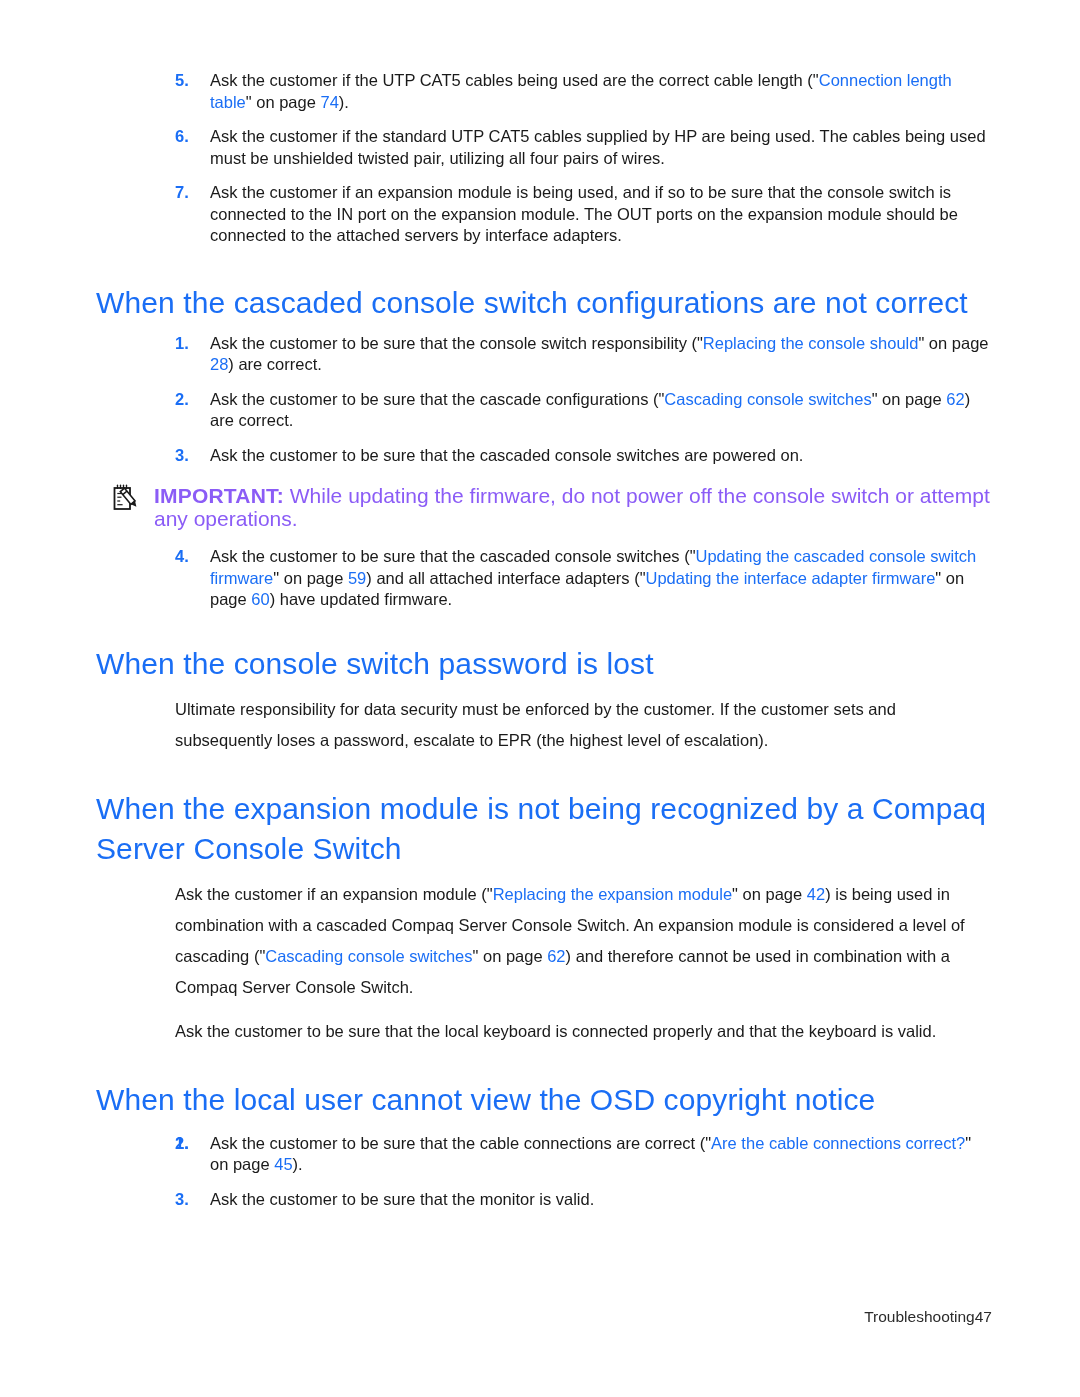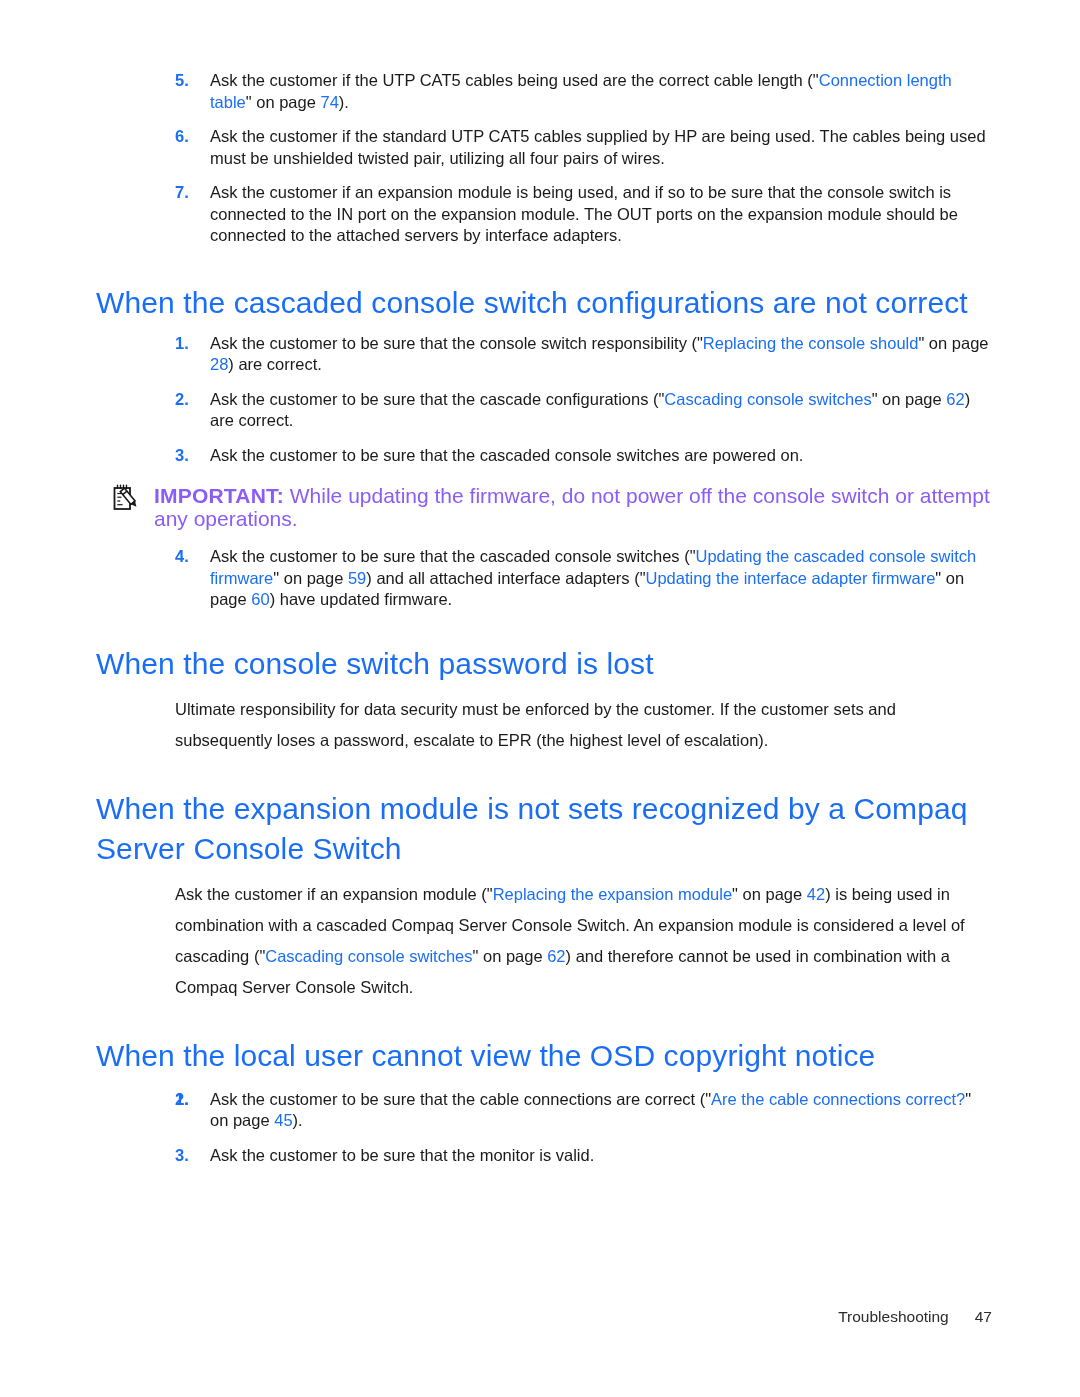--- a/index.html
+++ b/index.html
@@ -111,21 +111,21 @@
   
   .footer {
     position: absolute;
     left: 0;
     top: 1308px;
     width: 992px;
     text-align: right;
     font-size: 15.5px;
     color: #2b2b2b;
   }
-  .footer .fpage { margin-left: 26px; }
+  .footer .fpage { margin-left: 0; }
 </style>
 </head>
 <body>
 
 <div class="page">
   <div class="content">
 
     <ol class="steps">
       <li>
         <span class="num">5.</span><span>Ask the customer if the UTP CAT5 cables being used are the correct cable length ("</span><a class="lnk" href="#">Connection length table</a><span>" on page </span><span class="pg">74</span><span>).</span>
@@ -185,23 +185,24 @@
 
     <ol class="steps">
       <li>
         <span class="num">4.</span><span>Ask the customer to be sure that the cascaded console switches ("</span><a class="lnk" href="#">Updating the cascaded console switch firmware</a><span>" on page </span><span class="pg">59</span><span>) and all attached interface adapters ("</span><a class="lnk" href="#">Updating the interface adapter firmware</a><span>" on page </span><span class="pg">60</span><span>) have updated firmware.</span>
       </li>
     </ol>
 
     <h1 class="h1 sec-gap-2">When the console switch password is lost</h1>
     <p class="body">Ultimate responsibility for data security must be enforced by the customer. If the customer sets and subsequently loses a password, escalate to EPR (the highest level of escalation).</p>
 
-    <h1 class="h1 sec-gap-2">When the expansion module is not sets recognized by a Compaq Server Console Switch</h1>
+    <h1 class="h1 sec-gap-2">When the expansion module is not being recognized by a Compaq Server Console Switch</h1>
     <p class="body"><span>Ask the customer if an expansion module ("</span><a class="lnk" href="#">Replacing the expansion module</a><span>" on page </span><span class="pg">42</span><span>) is being used in combination with a cascaded Compaq Server Console Switch. An expansion module is considered a level of cascading ("</span><a class="lnk" href="#">Cascading console switches</a><span>" on page </span><span class="pg">62</span><span>) and therefore cannot be used in combination with a Compaq Server Console Switch.</span></p>
 
+    <p class="body">Ask the customer to be sure that the local keyboard is connected properly and that the keyboard is valid.</p>
 
     <h1 class="h1 sec-gap-2">When the local user cannot view the OSD copyright notice</h1>
     <ol class="steps">
       <li>
         <span class="num">1.</span>
       </li>
       <li>
         <span class="num">2.</span><span>Ask the customer to be sure that the cable connections are correct ("</span><a class="lnk" href="#">Are the cable connections correct?</a><span>" on page </span><span class="pg">45</span><span>).</span>
       </li>
       <li>

